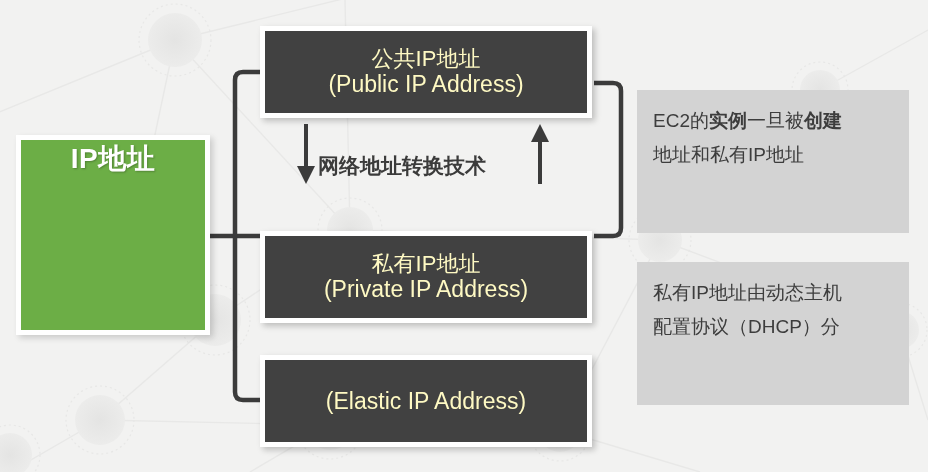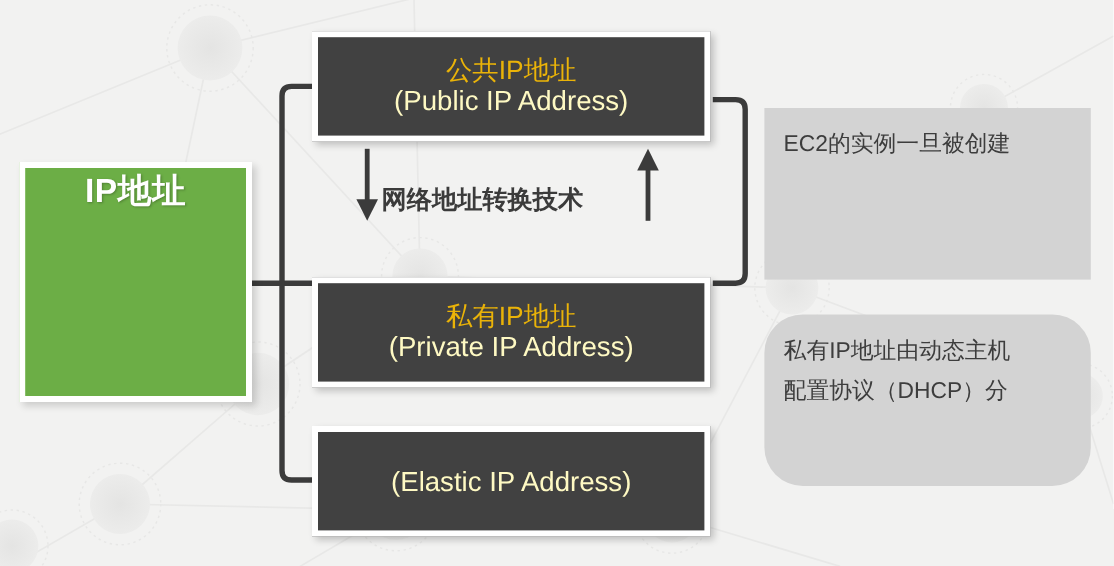--- a/index.html
+++ b/index.html
@@ -68,21 +68,21 @@
     border: 5px solid #ffffff;
     box-sizing: border-box;
     box-shadow: 3px 3px 6px rgba(0,0,0,0.22);
     display: flex;
     flex-direction: column;
     align-items: center;
     justify-content: center;
     line-height: 1.16;
   }
   .dark-box .cn {
-    color: #eab308;
+    color: #fef9c3;
     font-size: 22px;
     white-space: nowrap;
   }
   .dark-box .en {
     color: #fef9c3;
     font-size: 23px;
     white-space: nowrap;
   }
   #box-public  { top: 26px; }
   #box-private { top: 191px; margin-top: 40px; }
@@ -105,22 +105,22 @@
     left: 637px;
     width: 272px;
     background: #d3d3d3;
     box-sizing: border-box;
     padding: 14px 16px 12px 16px;
     color: #3d3d3d;
     font-size: 19px;
     line-height: 1.78;
   }
   #note-1 { top: 90px;  height: 143px; }
-  #note-2 { top: 262px; height: 143px; border-radius: 32px; }
-  .note-panel b { font-weight: normal; }
+  #note-2 { top: 262px; height: 143px; }
+  .note-panel b { font-weight: bold; }
 </style>
 </head>
 <body>
 
 <div id="stage">
 
   <svg id="bg-pattern" viewBox="0 0 928 472" xmlns="http://www.w3.org/2000/svg">
     <defs>
       <radialGradient id="nodeGrad" cx="50%" cy="50%" r="50%">
         <stop offset="0%" stop-color="#e4e4e3"></stop>
@@ -211,20 +211,21 @@
   </div>
 
   <div class="dark-box" id="box-elastic">
     <span class="en">(Elastic IP Address)</span>
   </div>
 
   <div class="nat-caption">网络地址转换技术</div>
 
   <div class="note-panel" id="note-1">
     <div>EC2的<b>实例</b>一旦被<b>创建</b></div>
+    <div>地址和私有IP地址</div>
   </div>
 
   <div class="note-panel" id="note-2">
     <div>私有IP地址由动态主机</div>
     <div>配置协议（DHCP）分</div>
   </div>
 
 </div>
 
 </body></html>

